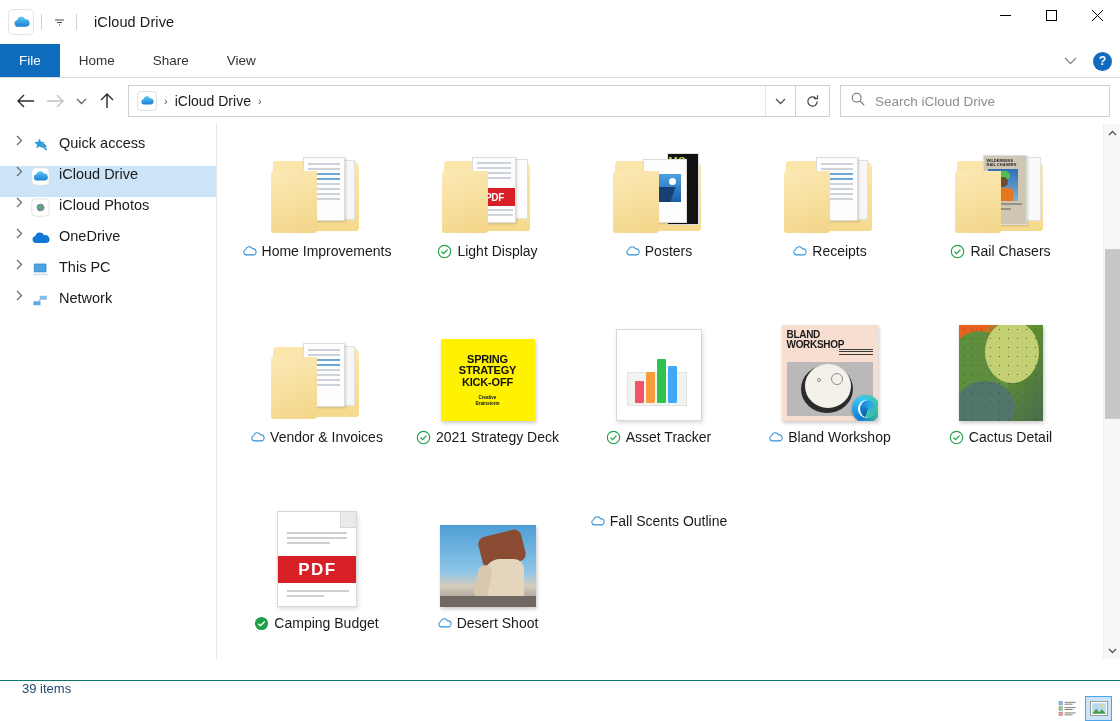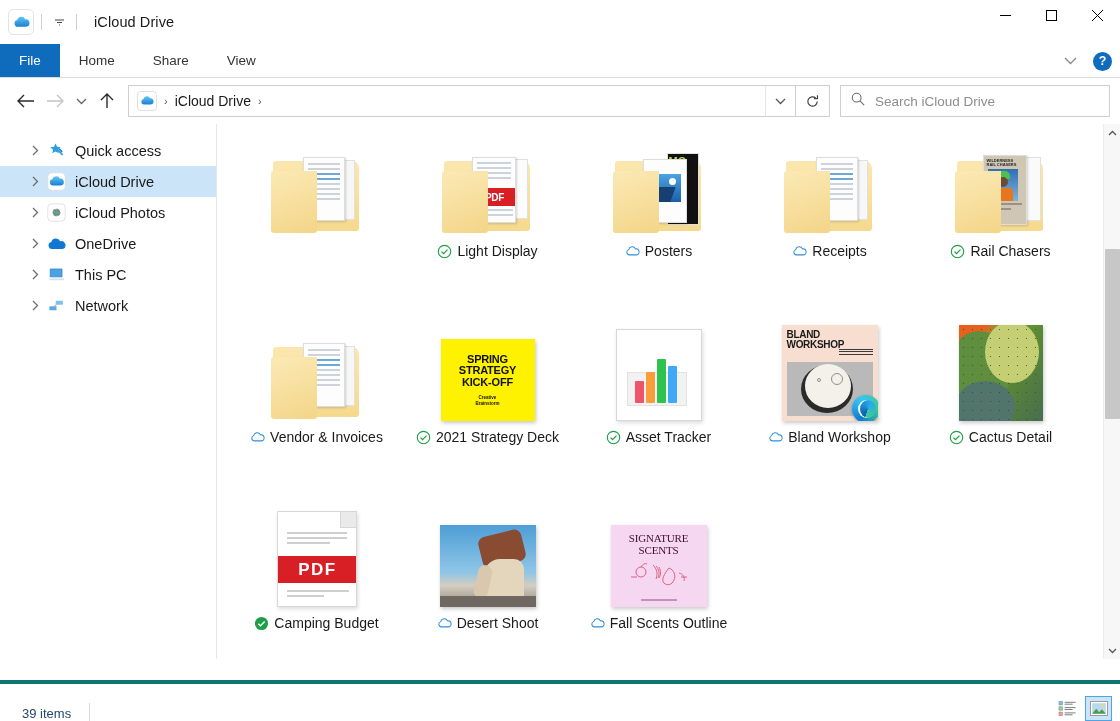--- a/index.html
+++ b/index.html
@@ -102,22 +102,22 @@
   .search-ph { font-size: 13.5px; color: #8d8d8d; }
 
   
   .content { display: flex; height: 535px; }
 
   .sidebar {
     width: 217px; background: #fff; border-right: 1px solid #e6e6e6;
     padding-top: 11px; overflow: hidden;
   }
   .sb-item {
-    height: 31px; display: flex; align-items: center; gap: 0px;
-    padding-left: 24px; cursor: default;
+    height: 31px; display: flex; align-items: flex-start; gap: 0px;
+    padding-left: 8px; cursor: default;
   }
   .sb-item.selected { background: #cce4f7; }
   .sb-chev {
     width: 22px; font-size: 11px; color: #6d6d6d;
     display: flex; align-items: center; justify-content: center; flex: none;
   }
   .sb-ico {
     width: 20px; height: 20px; margin-right: 9px; flex: none;
     display: flex; align-items: center; justify-content: center;
   }
@@ -202,22 +202,22 @@
   }
   .vs-arrow.bottom { position: absolute; bottom: 0; width: 17px; }
   .vs-thumb {
     position: absolute; top: 125px; left: 1px; width: 15px; height: 170px;
     background: #c7c7c7; border-radius: 1px;
   }
 
   
   .statusbar {
     position: absolute; bottom: 0; left: 0; width: 1120px; height: 41px;
-    border-top: 4px solid #0f766e; background: #fff;
-    display: flex; align-items: flex-end; padding: 0 8px;
+    border-top: 1px solid #0f766e; background: #fff;
+    display: flex; align-items: flex-start; padding: 0 8px; flex-direction: column;
   }
   .status-text { font-size: 13px; color: #24486e; padding-left: 14px; }
   .status-div { width: 1px; height: 18px; background: #dadada; margin-left: 18px; }
   .viewbtns { margin-left: auto; display: flex; gap: 4px; align-items: center; }
   .viewbtn {
     width: 27px; height: 25px; display: flex; align-items: center;
     justify-content: center; border: 1px solid transparent;
   }
   .viewbtn.active { border-color: #4ba5e8; background: #cce4f7; }
 </style>
@@ -467,20 +467,28 @@
                   <i class="blue"></i>
                   <i></i>
                   <i></i>
                   <i></i>
                   <i></i>
             </div>
               </div>
             <div class="front"></div>
           </div>
         </div>
+        <div class="namewrap">
+          <span class="status-ico">
+            <svg width="15" height="15" viewBox="0 0 16 16">
+                <path d="M12.4 11.6H4.3A2.9 2.9 0 013.9 6a3.9 3.9 0 017.3-.8 2.8 2.8 0 011.2 6.4z" fill="none" stroke="#2f8fd8" stroke-width="1.1"></path>
+              </svg>
+          </span>
+          <span class="fname">Home Improvements</span>
+        </div>
       </div>
 
       <div class="cell">
         <div class="thumb">
           <div class="folder">
             <div class="back"></div>
             <div class="page2" style="left:56px;top:2px;width:30px;height:60px;background:#fcfcfc;">
               <div style="position:absolute;left:6px;top:12px;width:4px;height:26px;background:#f0a030;transform:rotate(8deg);"></div>
               <div style="position:absolute;left:12px;top:10px;width:4px;height:28px;background:#e8833a;transform:rotate(-5deg);"></div>
             </div>
@@ -776,39 +784,20 @@
           <span class="status-ico">
             <svg width="15" height="15" viewBox="0 0 16 16">
                 <path d="M12.4 11.6H4.3A2.9 2.9 0 013.9 6a3.9 3.9 0 017.3-.8 2.8 2.8 0 011.2 6.4z" fill="none" stroke="#2f8fd8" stroke-width="1.1"></path>
               </svg>
           </span>
           <span class="fname">Desert Shoot</span>
         </div>
       </div>
 
       <div class="cell">
-        <div class="thumb">
-          <div class="photo" style="width:96px;height:82px;background:#f6d7f2;">
-            <div style="font:400 11px/12px 'Liberation Serif',serif;color:#3d1030;text-align:center;padding-top:7px;letter-spacing:-.2px;">
-              <span>SIGNATURE</span><br>
-              <span>SCENTS</span>
-            </div>
-            <svg width="96" height="36" viewBox="0 0 96 36" style="display:block;margin-top:3px;">
-              <g stroke="#e0607e" stroke-width="1" fill="none">
-                <circle cx="30" cy="13" r="5"></circle>
-                <path d="M30 8c2-3 4-4 6-3"></path>
-                <path d="M42 6c4 4 5 9 3 14M45 7c3 3 4 8 2 12M48 8c2 4 2 8 0 11"></path>
-                <path d="M58 9c5 2 7 7 5 12s-7 6-10 3 0-9 5-15z"></path>
-                <path d="M68 14c4 1 6 4 5 8"></path>
-                <path d="M20 18h6M70 18h6"></path>
-              </g>
-            </svg>
-            <div style="position:absolute;bottom:6px;left:0;width:96px;height:2px;background:repeating-linear-gradient(90deg,transparent 0 30px,#8d4f7a 30px 66px,transparent 66px 96px);opacity:.5;"></div>
-          </div>
-        </div>
         <div class="namewrap">
           <span class="status-ico">
             <svg width="15" height="15" viewBox="0 0 16 16">
                 <path d="M12.4 11.6H4.3A2.9 2.9 0 013.9 6a3.9 3.9 0 017.3-.8 2.8 2.8 0 011.2 6.4z" fill="none" stroke="#2f8fd8" stroke-width="1.1"></path>
               </svg>
           </span>
           <span class="fname">Fall Scents Outline</span>
         </div>
       </div>
 

